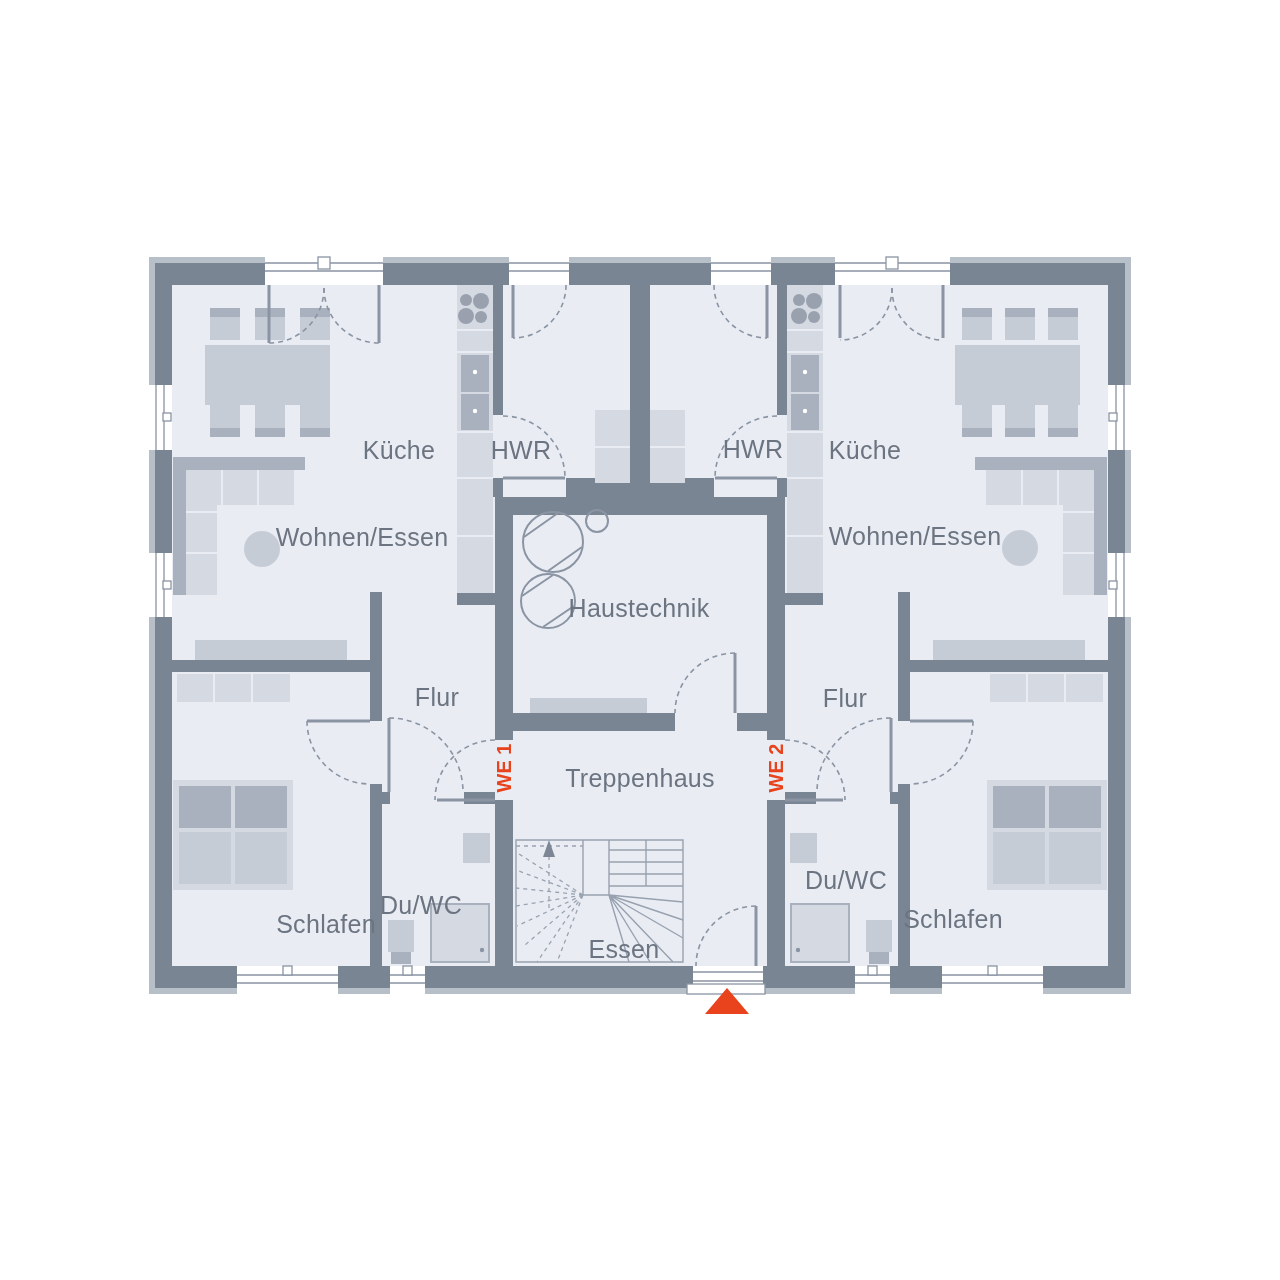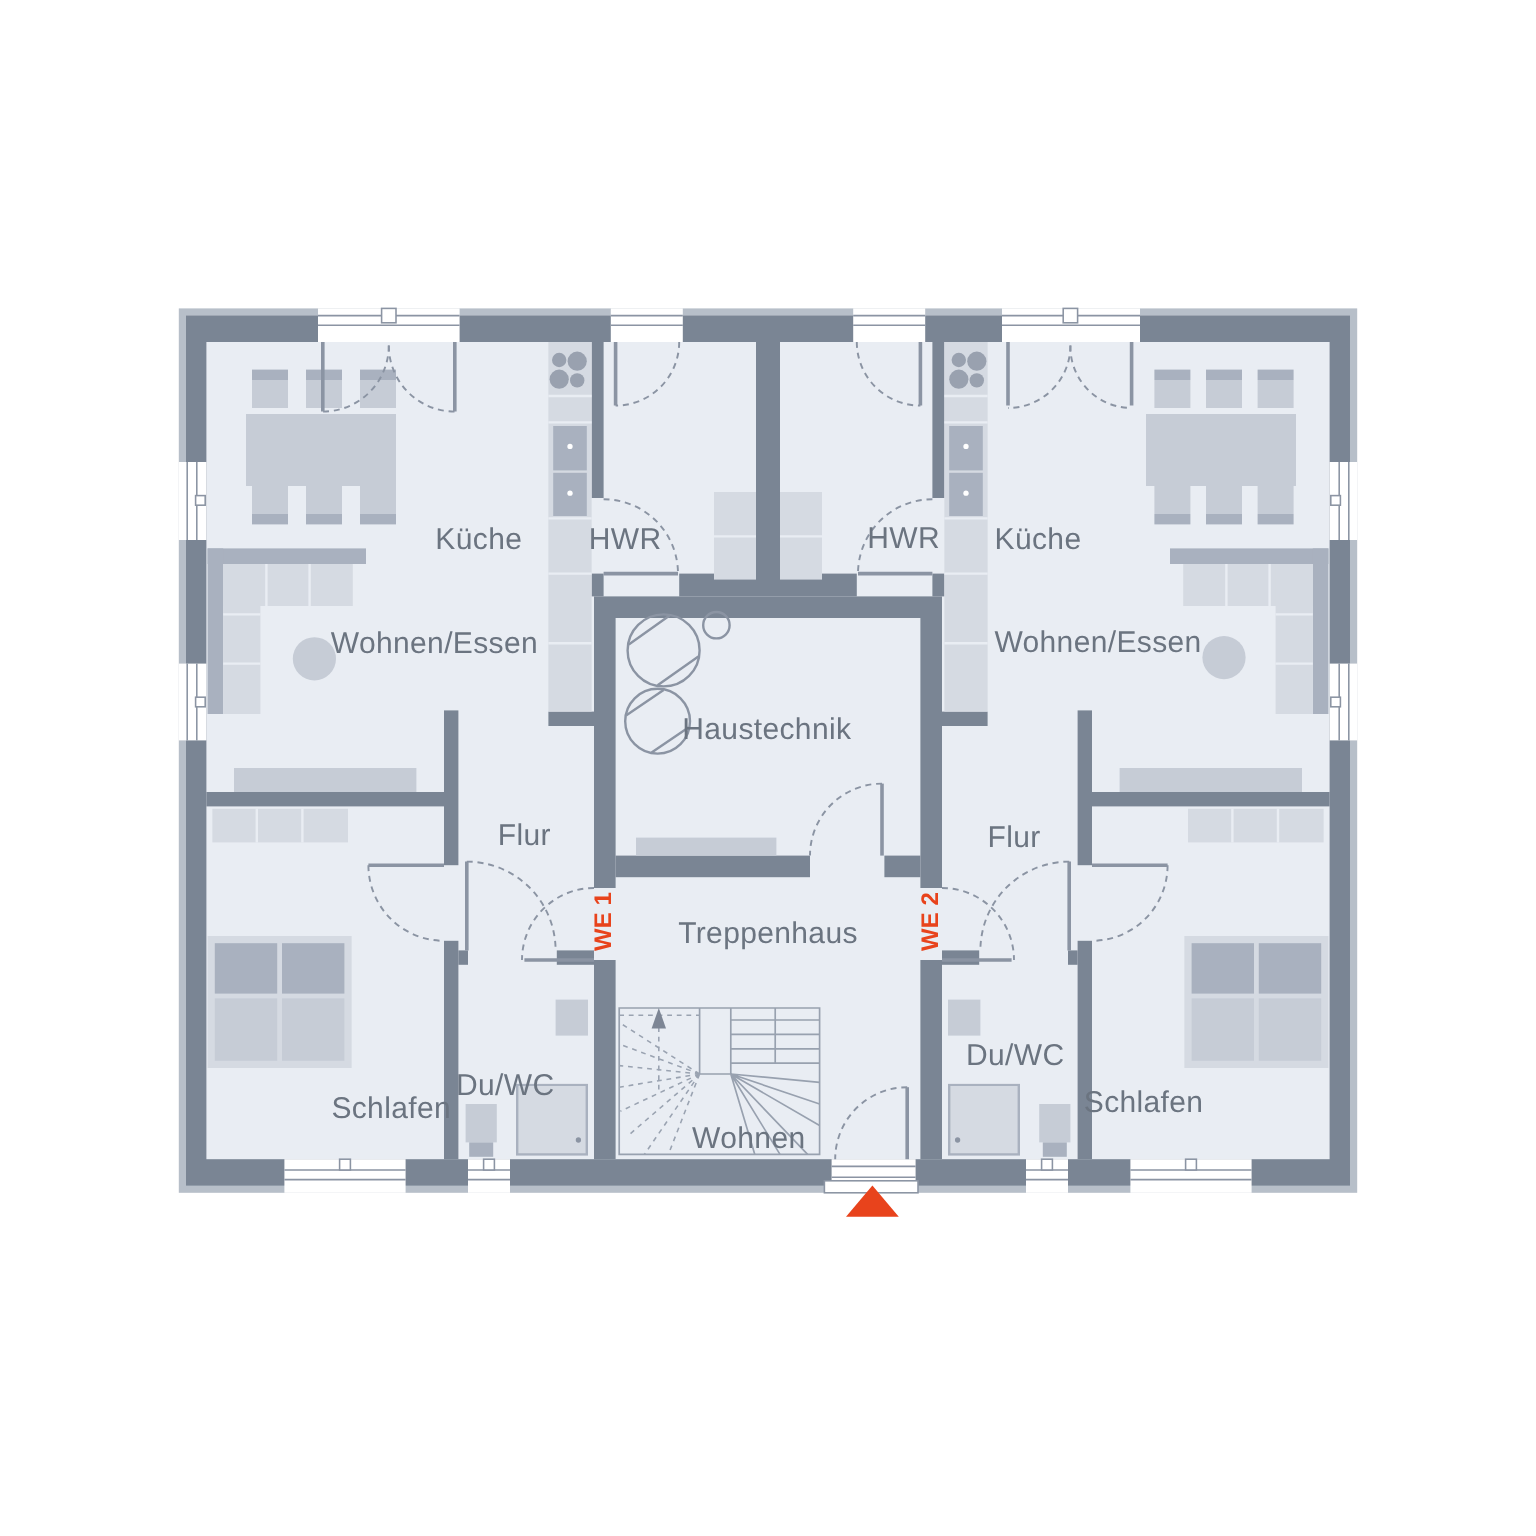--- a/index.html
+++ b/index.html
@@ -254,17 +254,17 @@
   <div class="lbl" style="left:326px;top:924px;">Schlafen</div>
   <div class="lbl" style="left:421px;top:905px;">Du/WC</div>
   <div class="lbl" style="left:865px;top:450px;">Küche</div>
   <div class="lbl" style="left:753px;top:449px;">HWR</div>
   <div class="lbl" style="left:915px;top:536px;">Wohnen/Essen</div>
   <div class="lbl" style="left:845px;top:698px;">Flur</div>
   <div class="lbl" style="left:953px;top:919px;">Schlafen</div>
   <div class="lbl" style="left:846px;top:880px;">Du/WC</div>
   <div class="lbl" style="left:639px;top:608px;">Haustechnik</div>
   <div class="lbl" style="left:640px;top:778px;">Treppenhaus</div>
-  <div class="lbl" style="left:624px;top:949px;">Wohnen</div>
+  <div class="lbl" style="left:624px;top:949px;">Essen</div>
   <div class="lbl-we" style="left:504px;top:768px;">WE 1</div>
   <div class="lbl-we" style="left:776px;top:768px;">WE 2</div>
 
 </div>
 
 </body></html>

